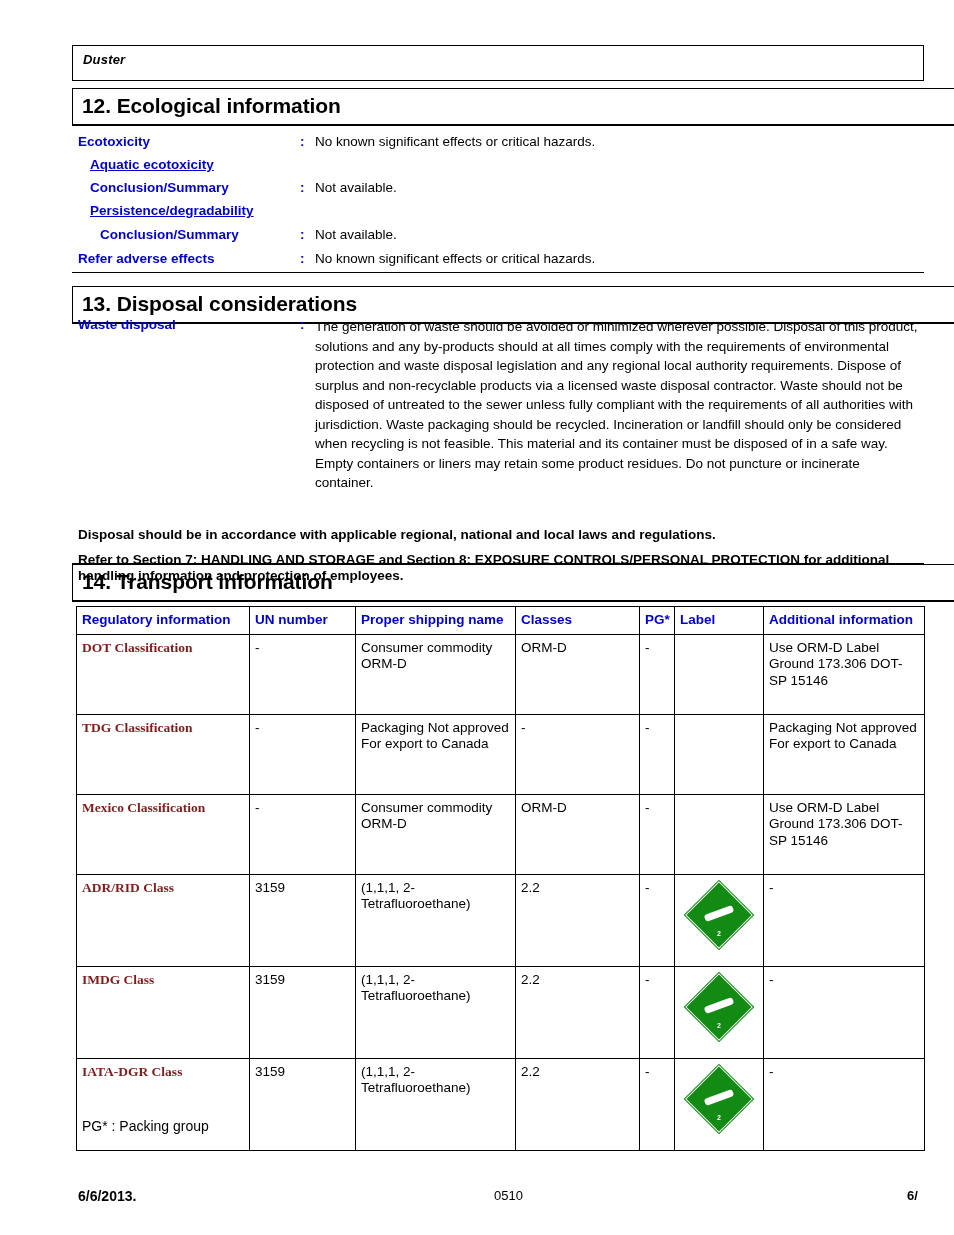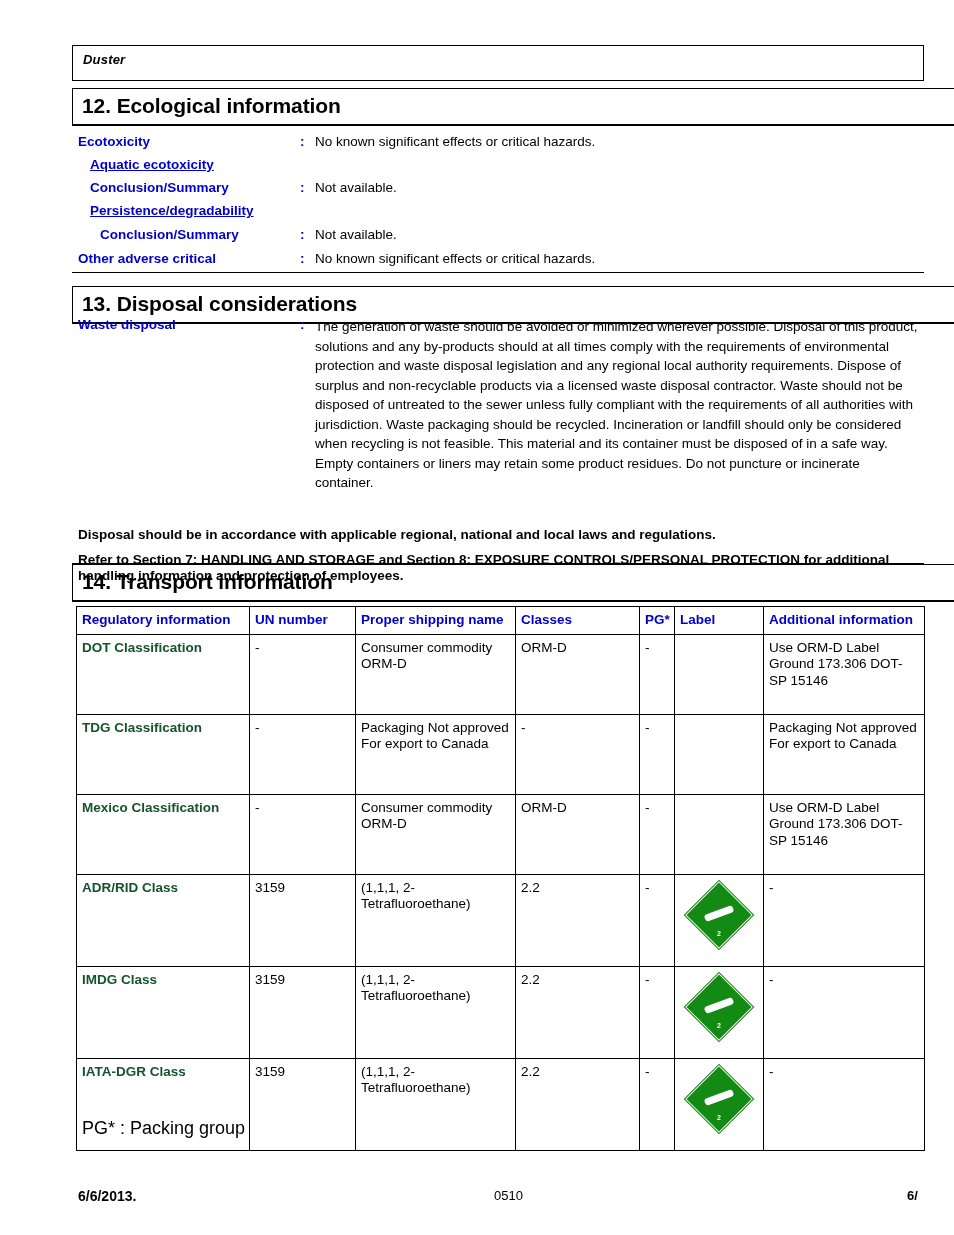--- a/index.html
+++ b/index.html
@@ -136,22 +136,23 @@
     padding: 5px 5px 5px 5px;
     line-height: 16.5px;
     box-sizing: border-box;
   }
   .transport-table th {
     color: #0000CC;
     font-weight: bold;
     text-align: left;
   }
   .transport-table td.regcell {
-    color: #14532d;
-    font-weight: bold;
+    color: #7f1d1d;
+    font-weight: bold;
+    font-family: Liberation Serif, serif;
   }
   .transport-table td {
     color: #000;
     font-weight: normal;
   }
   .col-reg   { width: 173px; }
   .col-un    { width: 106px; }
   .col-psn   { width: 160px; }
   .col-cls   { width: 124px; }
   .col-pg    { width: 35px;  }
@@ -202,21 +203,21 @@
     font-size: 7px;
     font-weight: bold;
     line-height: 8px;
   }
 
   
   .footnote {
     position: absolute;
     left: 10px;
     top: 1118px;
-    font-size: 18px;
+    font-size: 14px;
   }
 
   
   .page-footer {
     position: absolute;
     left: 0;
     top: 1188px;
     width: 882px;
     height: 20px;
   }
@@ -276,21 +277,21 @@
     <span class="prop-label lvl1 underlined">Persistence/degradability</span>
   </div>
 
   <div class="prop-row" style="top:227px;">
     <span class="prop-label lvl2">Conclusion/Summary</span>
     <span class="prop-colon">:</span>
     <span class="prop-value">Not available.</span>
   </div>
 
   <div class="prop-row" style="top:251px;">
-    <span class="prop-label lvl0">Other adverse critical</span>
+    <span class="prop-label lvl0">Refer adverse effects</span>
     <span class="prop-colon">:</span>
     <span class="prop-value">No known significant effects or critical hazards.</span>
   </div>
 
   <div class="section-rule" style="top:272px;"></div>
 
   <div class="section-box" style="top:286px;">
     <div class="section-title">13. Disposal considerations</div>
   </div>
 

